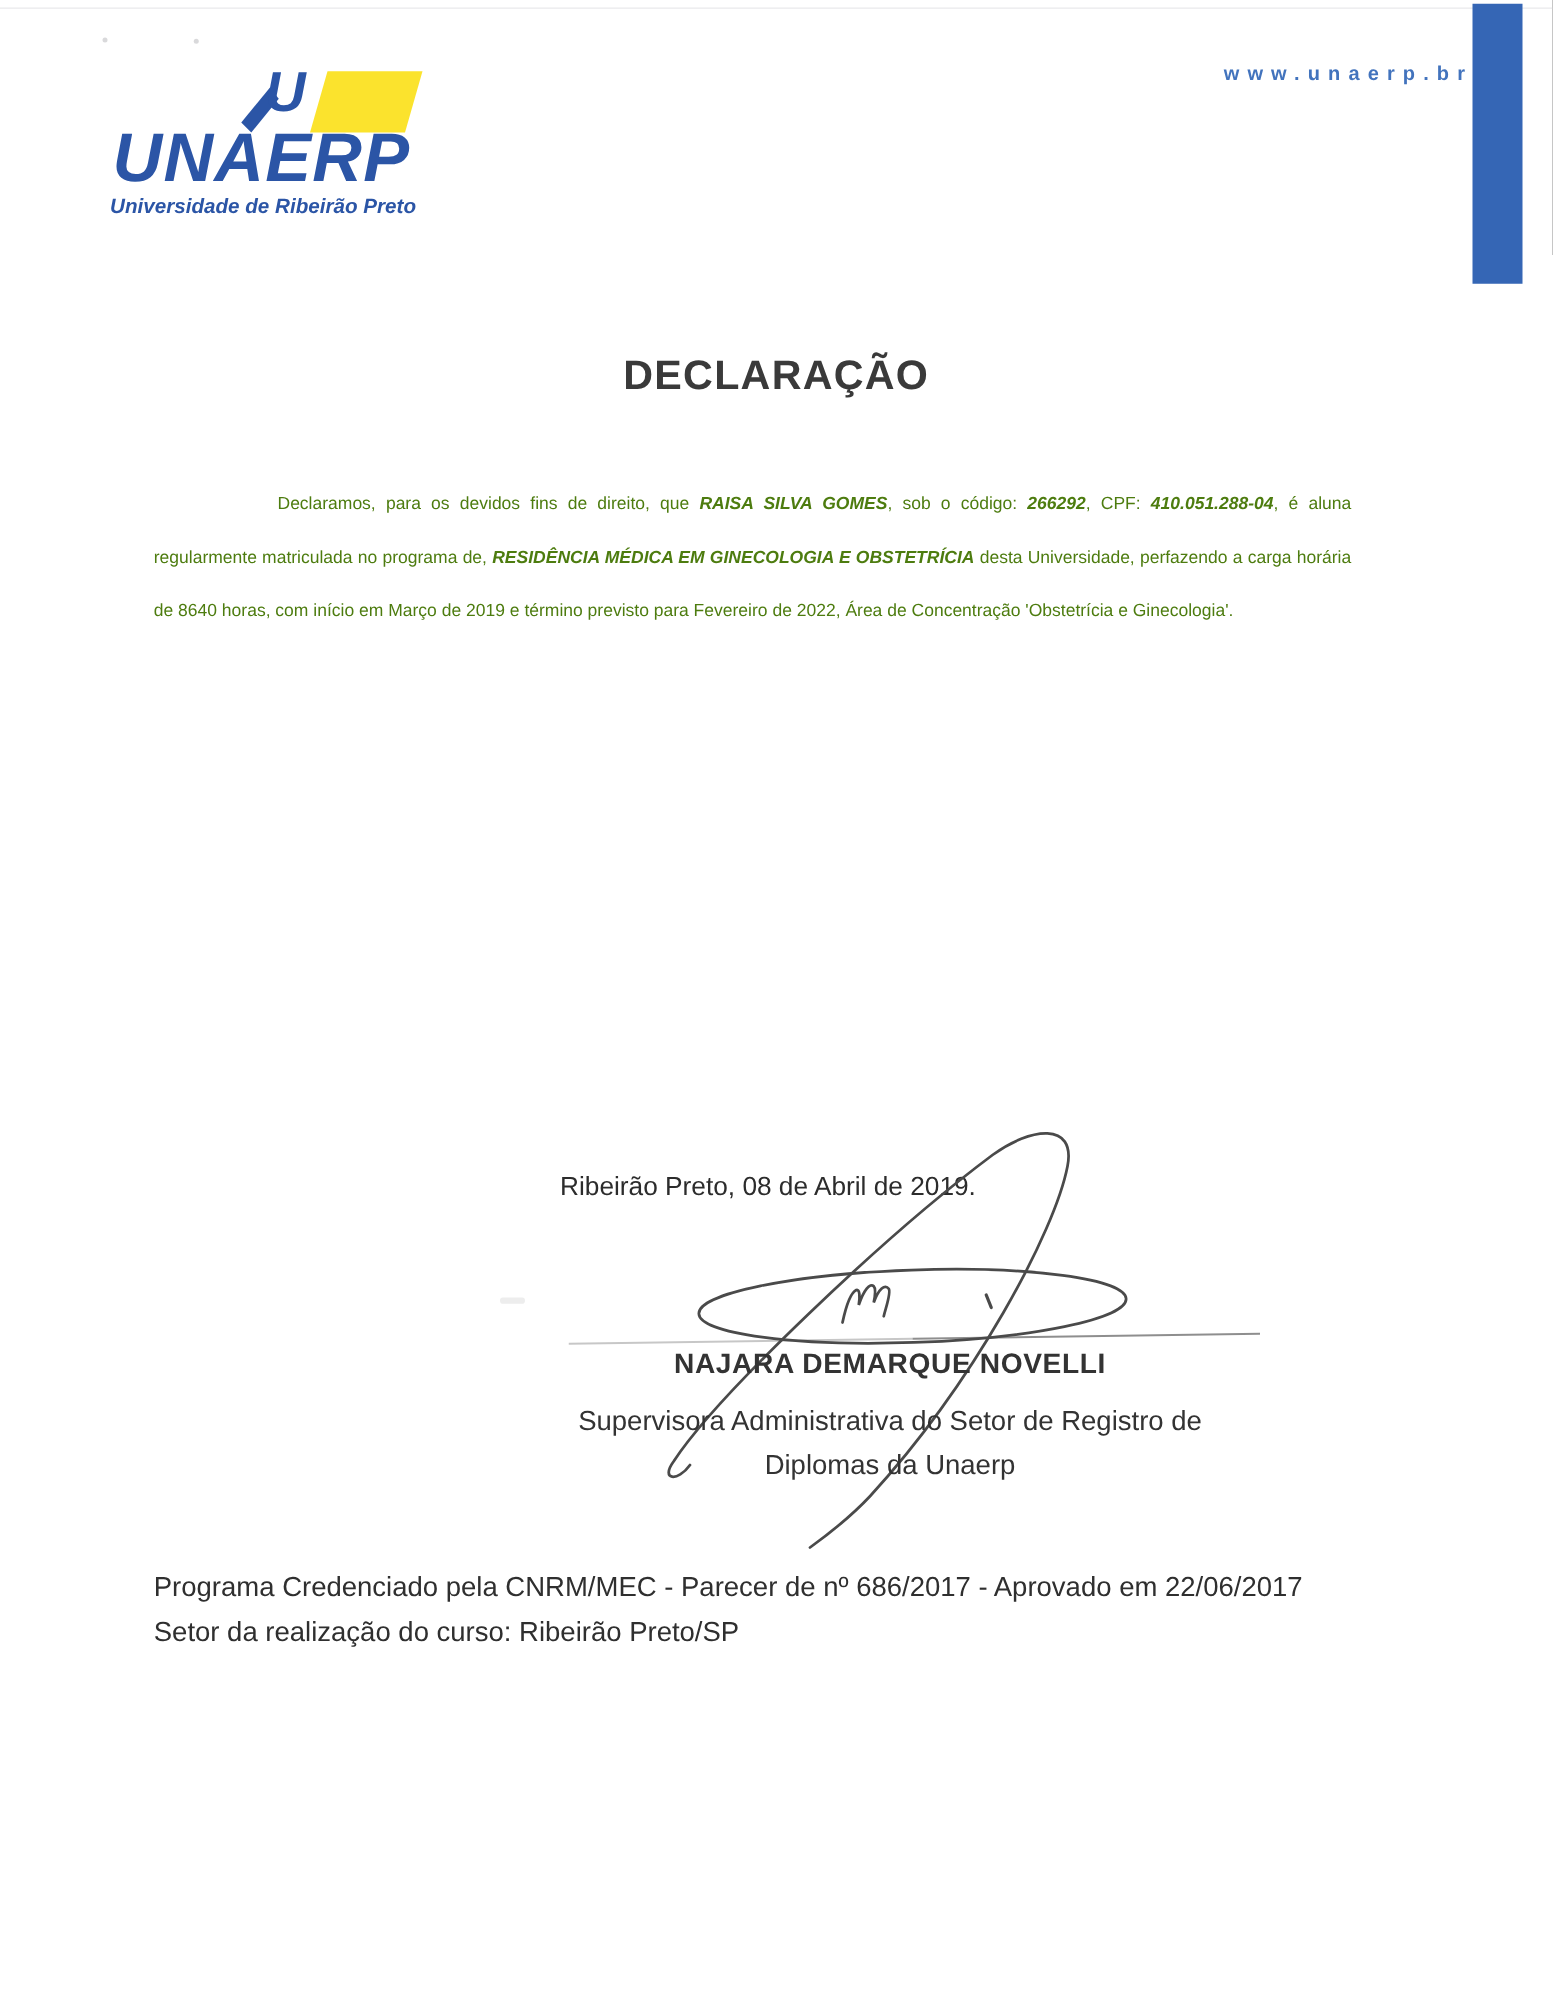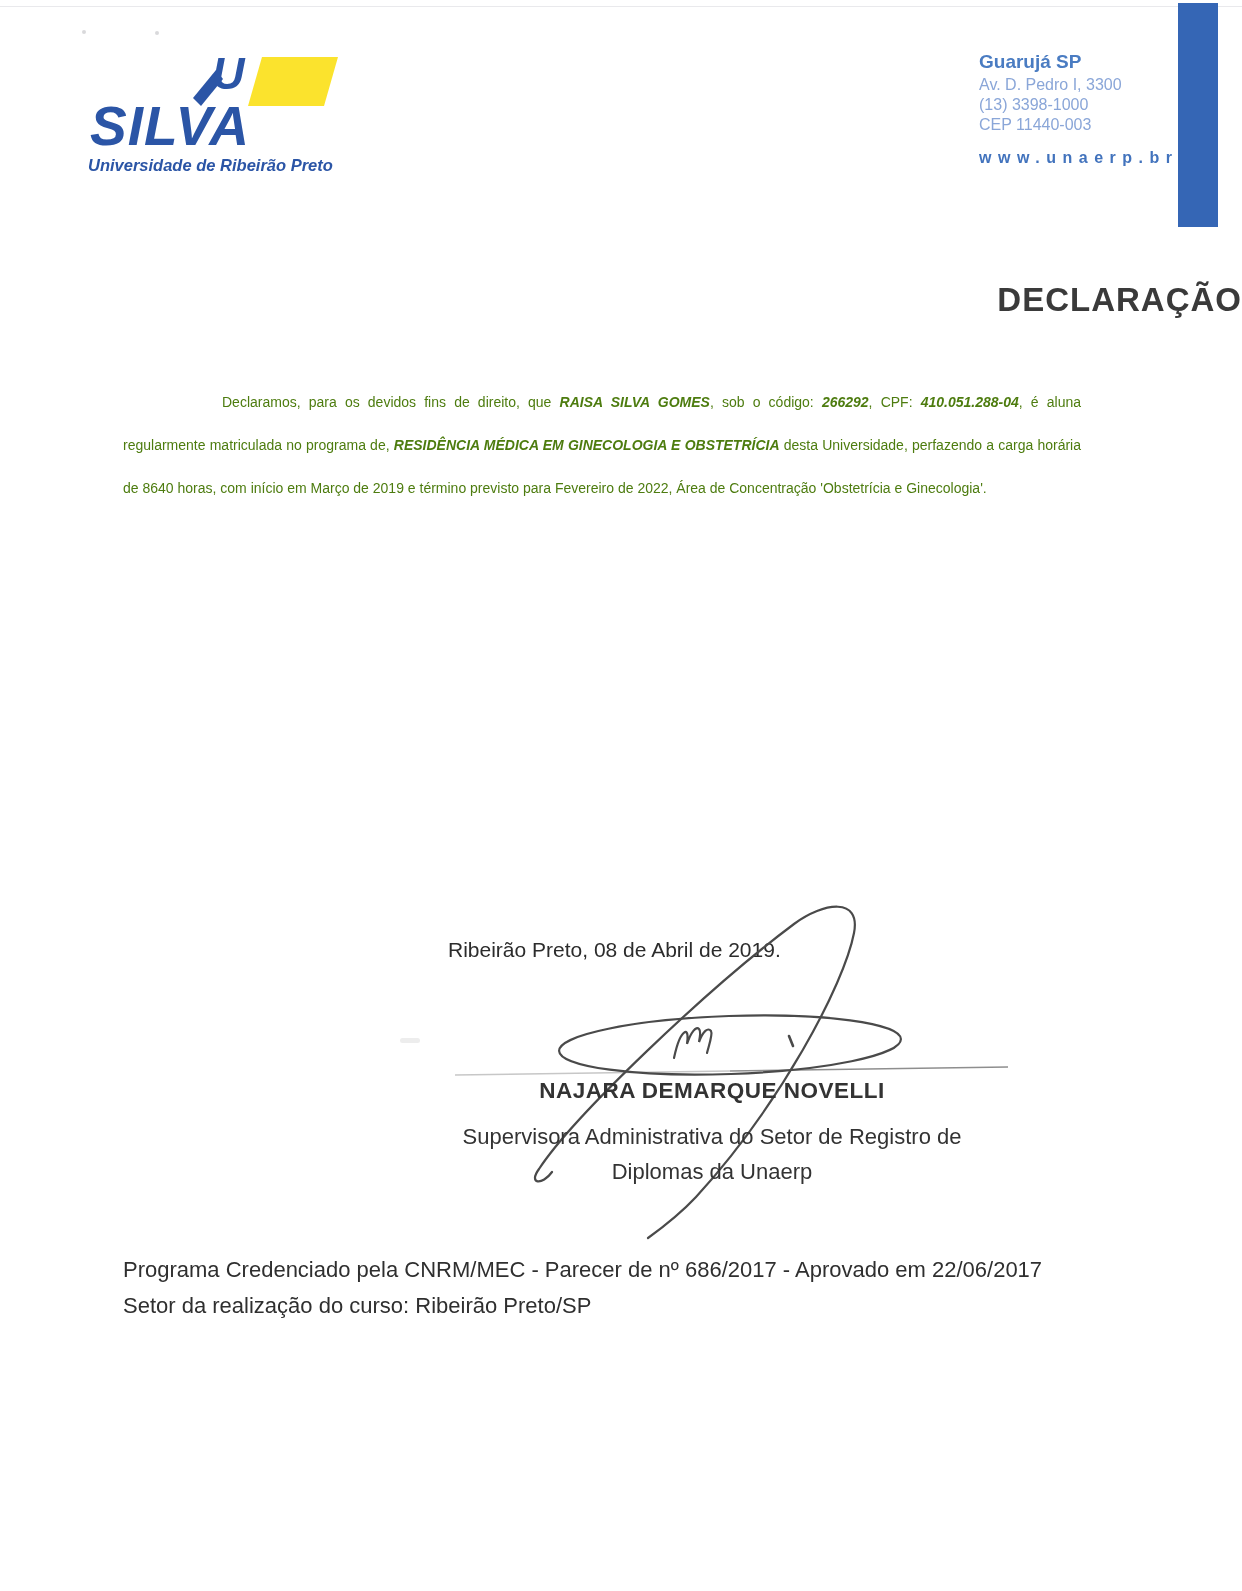--- a/index.html
+++ b/index.html
@@ -29,21 +29,21 @@
   .loc-line{font-size:16px;color:#8aa6d8;line-height:20px;white-space:nowrap;}
   .loc-2{margin-top:14px;}
   .website{
     margin-top:14px;font-size:16px;font-weight:bold;color:#4273bd;
     letter-spacing:6.5px;white-space:nowrap;
   }
   .side-bar{position:absolute;left:1178px;top:3px;width:40px;height:224px;background:#3566b5;}
   
   .doc-title{
     position:absolute;left:0;top:281px;width:100%;
-    text-align:right;font-size:33px;font-weight:bold;letter-spacing:1px;
+    text-align:center;font-size:33px;font-weight:bold;letter-spacing:1px;
     color:#3a3a3a;
   }
   
   .body-par{
     position:absolute;left:123px;top:381px;width:958px;
     font-size:14px;line-height:43px;color:#4d7c0f;
     text-align:justify;text-indent:99px;
   }
   .hl{font-weight:bold;font-style:italic;}
   
@@ -69,30 +69,24 @@
   <div class="edge-line"></div>
   <div class="speck" style="left:82px;top:30px;width:4px;height:4px;"></div>
   <div class="speck" style="left:155px;top:31px;width:4px;height:4px;"></div>
   <div class="smudge" style="left:400px;top:1038px;width:20px;height:5px;"></div>
 
   <svg class="logo-mark" viewBox="0 0 165 62">
     <polygon points="74,9 150,9 136,58 60,58" fill="#fbe32d"></polygon>
     <polygon points="28,22 35,31 13,58 5,50" fill="#2b55a6"></polygon>
     <text x="24" y="41" font-family="Liberation Sans, sans-serif" font-size="45" font-weight="bold" font-style="italic" fill="#2b55a6">U</text>
   </svg>
-  <div class="wordmark">SILVA</div>
+  <div class="wordmark">UNAERP</div>
   <div class="tagline">Universidade de Ribeirão Preto</div>
 
   <div class="contact">
-    <div class="loc-2">
-      <div class="loc-city">Guarujá SP</div>
-      <div class="loc-line">Av. D. Pedro I, 3300</div>
-      <div class="loc-line">(13) 3398-1000</div>
-      <div class="loc-line">CEP 11440-003</div>
-    </div>
     <div class="website">www.unaerp.br</div>
   </div>
   <div class="side-bar"></div>
 
   <div class="doc-title">DECLARAÇÃO</div>
 
   <div class="body-par"><span>Declaramos, para os devidos fins de direito, que </span><span class="hl">RAISA SILVA GOMES</span><span>, sob o código: </span><span class="hl">266292</span><span>, CPF: </span><span class="hl">410.051.288-04</span><span>, é aluna regularmente matriculada no programa de, </span><span class="hl">RESIDÊNCIA MÉDICA EM GINECOLOGIA E OBSTETRÍCIA</span><span> desta Universidade, perfazendo a carga horária de 8640 horas, com início em Março de 2019 e término previsto para Fevereiro de 2022, Área de Concentração 'Obstetrícia e Ginecologia'.</span></div>
 
   <div class="date-line">Ribeirão Preto, 08 de Abril de 2019.</div>
 

